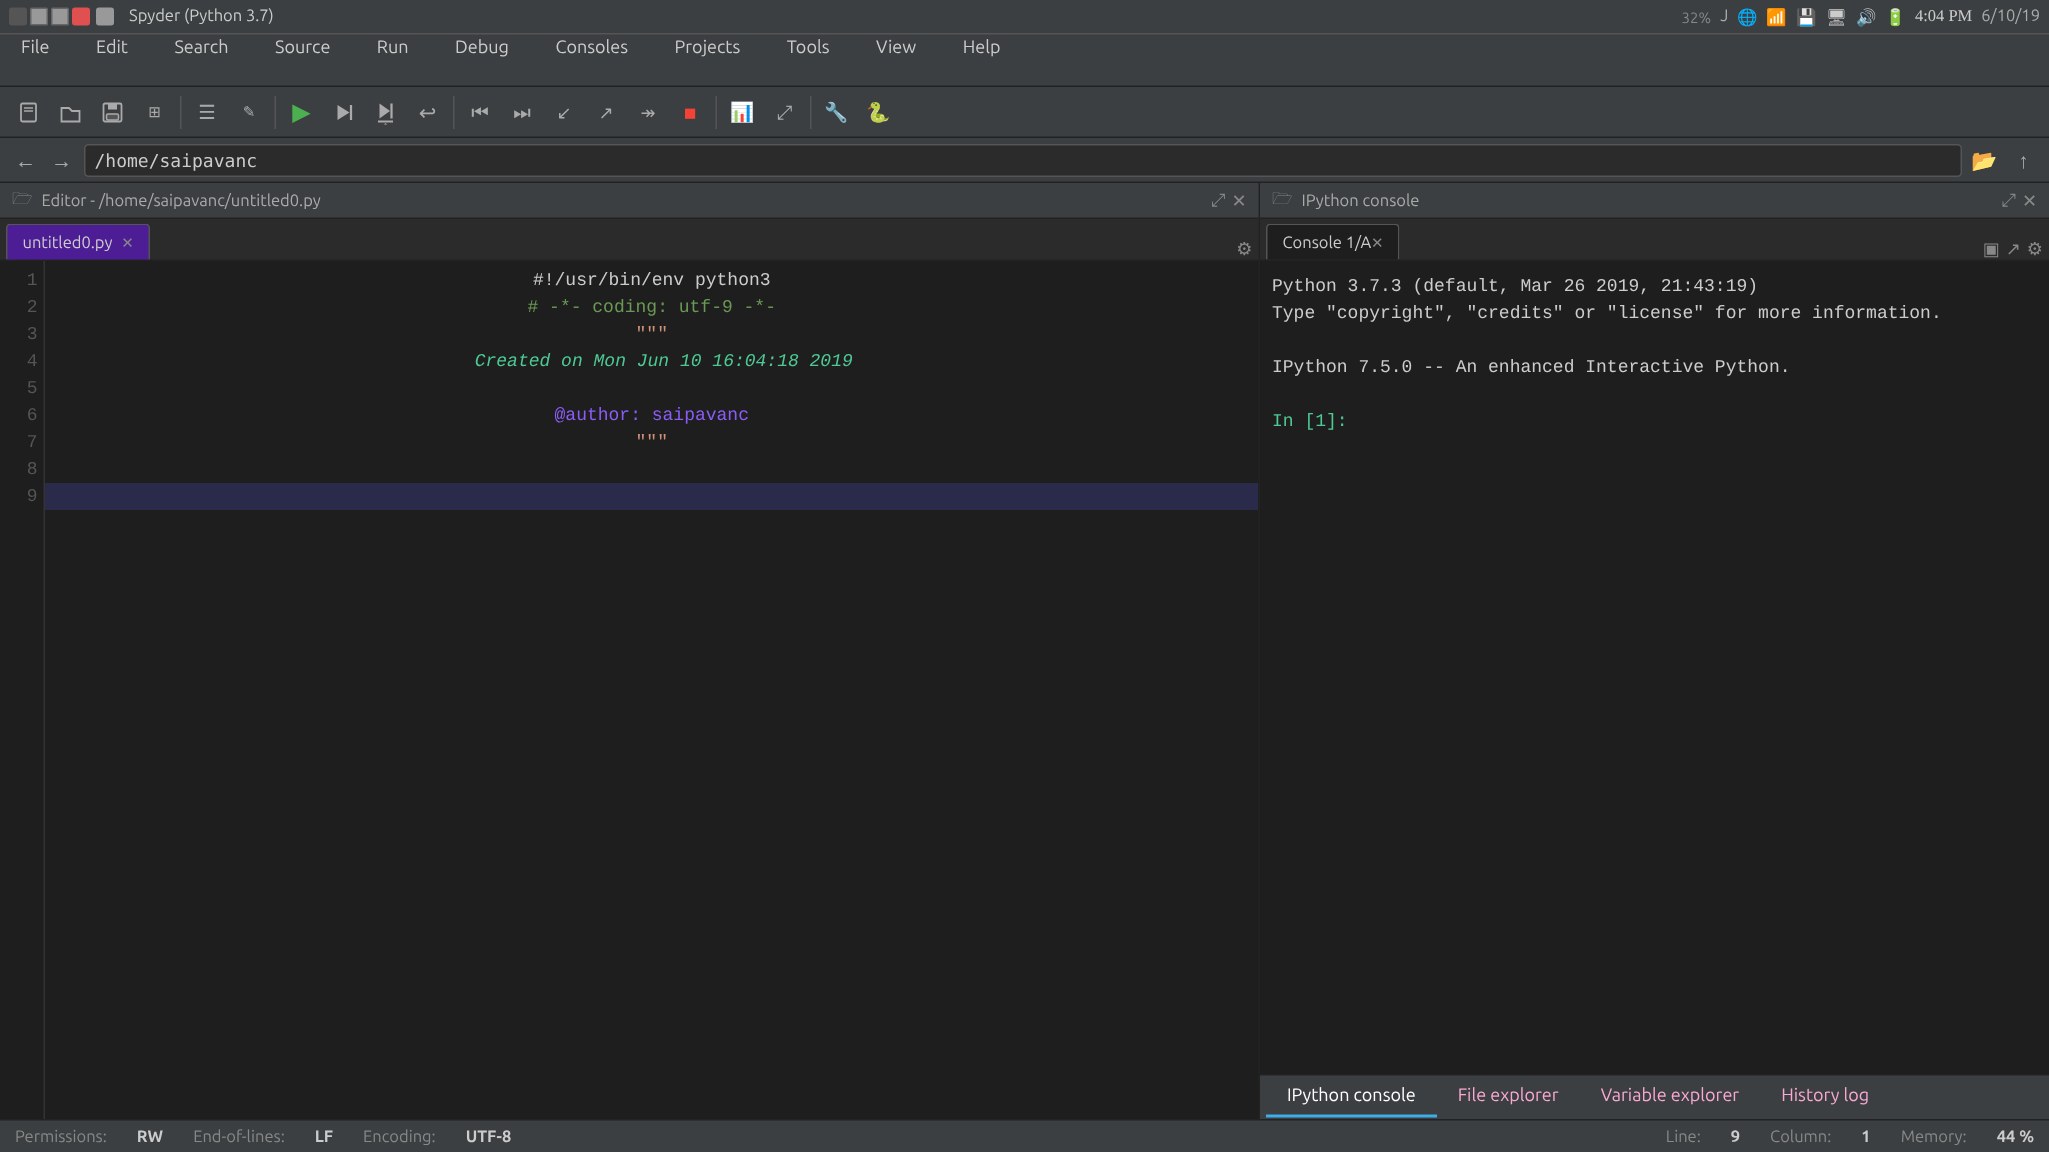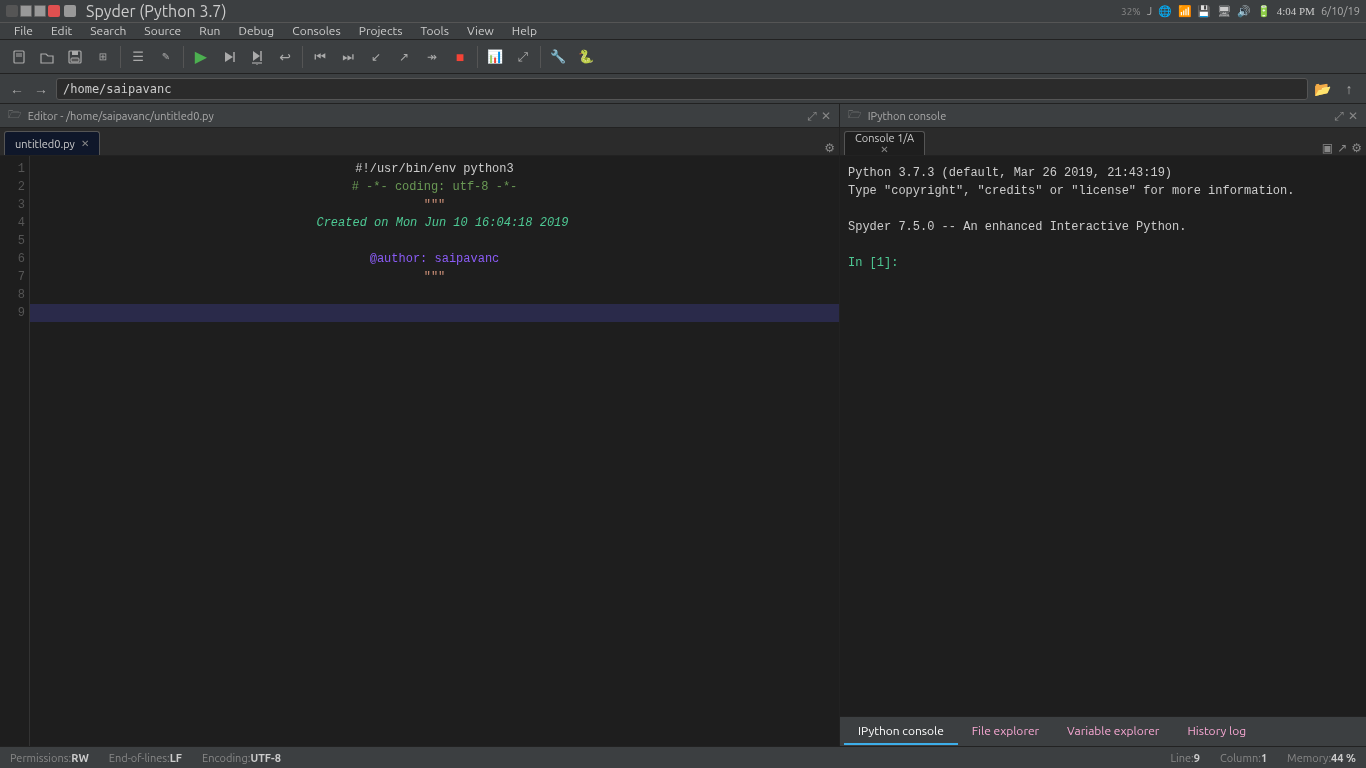--- a/index.html
+++ b/index.html
@@ -25,26 +25,26 @@
       padding: 0 6px;
       font-size: 11px;
       color: #ccc;
       flex-shrink: 0;
     }
     #taskbar-left { display: flex; align-items: center; gap: 4px; }
     #taskbar-right { display: flex; align-items: center; gap: 6px; font-size: 11px; }
 
     
     #menubar {
-      height: 18px;
-      background: #3c3f41;
-      display: flex;
-      align-items: flex-end;
+      height: 36px;
+      background: #3c3f41;
+      display: flex;
+      align-items: flex-start;
       padding: 0 6px;
-      gap: 2px;
+      gap: 15px;
       border-top: 1px solid #555;
       border-bottom: 1px solid #222;
       flex-shrink: 0;
     }
     .menu-item {
       padding: 2px 8px;
       cursor: pointer;
       border-radius: 3px;
       font-size: 12px;
       color: #ccc;
@@ -155,21 +155,21 @@
       border-bottom: none;
       border-radius: 3px 3px 0 0;
       display: flex;
       align-items: center;
       gap: 6px;
       font-size: 11px;
       color: #ccc;
       cursor: pointer;
     }
     .editor-tab.active {
-      background: #0f172a;
+      background: #4c1d95;
       border-color: #555;
     }
     .tab-close { color: #888; font-size: 10px; cursor: pointer; }
 
     #editor-tab-right {
       margin-left: auto;
       display: flex;
       align-items: center;
       gap: 4px;
     }
@@ -246,21 +246,20 @@
       background: #3c3f41;
       border: 1px solid #555;
       border-bottom: none;
       border-radius: 3px 3px 0 0;
       display: flex;
       align-items: center;
       gap: 0;
       font-size: 11px;
       color: #ccc;
       cursor: pointer;
-      flex-direction: column;
     }
     .ipython-tab.active {
       background: #1e1e1e;
       border-color: #555;
     }
     #ipython-tab-right { margin-left: auto; display: flex; align-items: center; gap: 4px; }
 
     #ipython-console-area {
       flex: 1;
       background: #1e1e1e;
@@ -307,37 +306,37 @@
       align-items: center;
       justify-content: space-between;
       padding: 0 10px;
       border-top: 1px solid #222;
       font-size: 11px;
       color: #aaa;
       flex-shrink: 0;
     }
     #statusbar-left { display: flex; gap: 20px; }
     #statusbar-right { display: flex; gap: 20px; }
-    .status-item { display: flex; gap: 0; }
+    .status-item { display: flex; gap: 20px; }
     .status-item .label { color: #888; }
     .status-item .value { color: #ccc; font-weight: bold; }
   </style>
 </head>
 <body>
 
 <div id="taskbar">
   <div id="taskbar-left">
     <div style="display:flex;gap:2px;align-items:center;">
       <div style="width:12px;height:12px;background:#555;border-radius:2px;"></div>
       <div style="width:12px;height:12px;background:#999;border-radius:1px;border:1px solid #666;"></div>
       <div style="width:12px;height:12px;background:#999;border-radius:1px;border:1px solid #666;"></div>
       <div style="width:12px;height:12px;background:#e05050;border-radius:2px;"></div>
       <div style="width:12px;height:12px;background:#999;border-radius:2px;margin-left:2px;"></div>
     </div>
-    <span style="margin-left:6px;font-size:16px;color:#ccc;">Spyder (Python 3.7)</span>
+    <span style="margin-left:6px;font-size:11px;color:#ccc;">Spyder (Python 3.7)</span>
   </div>
   <div id="taskbar-right">
     <span style="font-size:10px;color:#888;">32%</span>
     <span style="font-size:11px;color:#aaa;">J</span>
     <span style="font-size:11px;">🌐</span>
     <span style="font-size:11px;">📶</span>
     <span style="font-size:11px;">💾</span>
     <span style="font-size:11px;">🖥</span>
     <span style="font-size:11px;">🔊</span>
     <span style="font-size:11px;">🔋</span>
@@ -478,21 +477,21 @@
         <div>3</div>
         <div>4</div>
         <div>5</div>
         <div>6</div>
         <div>7</div>
         <div>8</div>
         <div>9</div>
       </div>
       <div id="code-content">
         <div class="code-line c-shebang">#!/usr/bin/env python3</div>
-        <div class="code-line c-comment"># -*- coding: utf-8 -*-</div>
+        <div class="code-line c-comment"># -*- coding: utf-9 -*-</div>
         <div class="code-line c-string">"""</div>
         <div class="code-line c-green-italic">Created on Mon Jun 10 16:04:18 2019</div>
         <div class="code-line"> </div>
         <div class="code-line c-at">@author: saipavanc</div>
         <div class="code-line c-string">"""</div>
         <div class="code-line"> </div>
         <div class="code-line current-line"> </div>
       </div>
     </div>
   </div>
@@ -519,21 +518,21 @@
         <span style="font-size:12px;color:#888;cursor:pointer;">▣</span>
         <span style="font-size:12px;color:#888;cursor:pointer;">↗</span>
         <span style="font-size:12px;color:#888;cursor:pointer;">⚙</span>
       </div>
     </div>
 
     <div id="ipython-console-area">
       <div class="console-line">Python 3.7.3 (default, Mar 26 2019, 21:43:19)</div>
       <div class="console-line">Type "copyright", "credits" or "license" for more information.</div>
       <div class="console-line"> </div>
-      <div class="console-line">Spyder 7.5.0 -- An enhanced Interactive Python.</div>
+      <div class="console-line">IPython 7.5.0 -- An enhanced Interactive Python.</div>
       <div class="console-line"> </div>
       <div class="console-line"><span class="console-green">In [1]:</span></div>
     </div>
 
     <div id="bottom-tabs">
       <div class="bottom-tab active">IPython console</div>
       <div class="bottom-tab">File explorer</div>
       <div class="bottom-tab">Variable explorer</div>
       <div class="bottom-tab">History log</div>
     </div>

